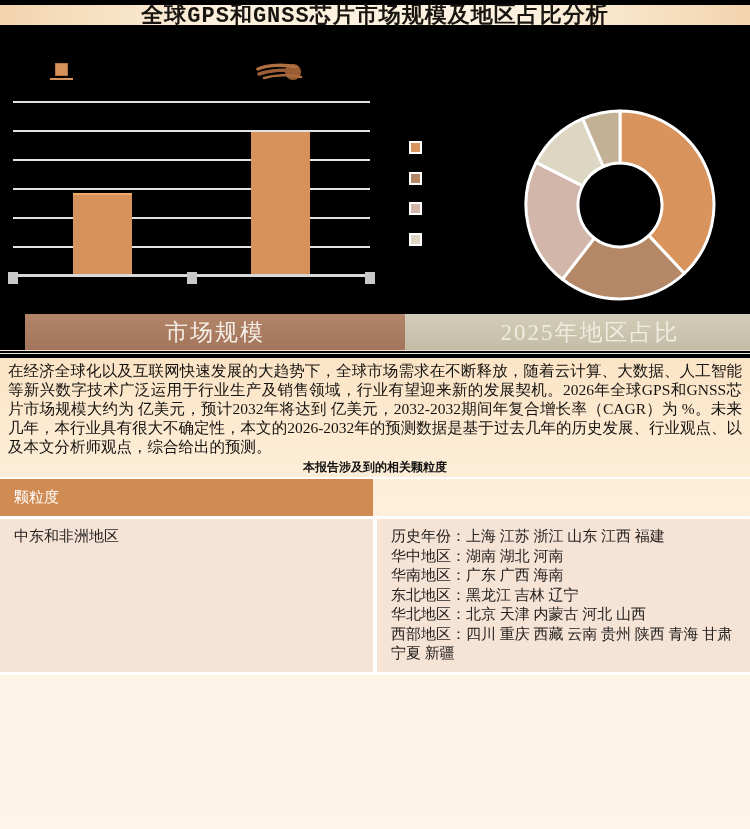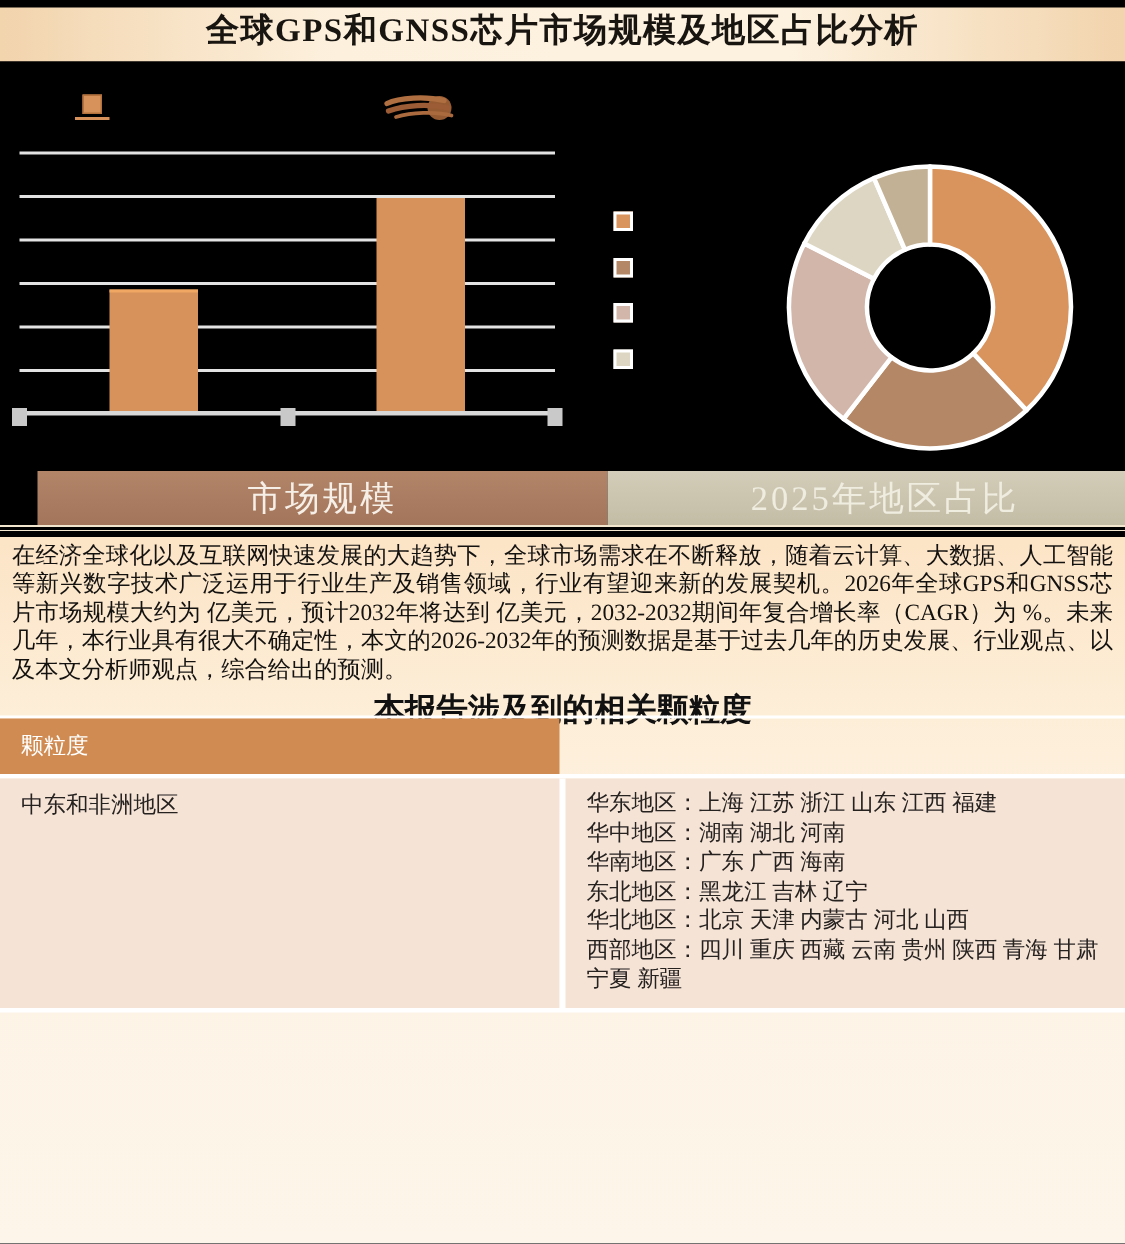--- a/index.html
+++ b/index.html
@@ -2,23 +2,23 @@
 <html><head>
 <meta charset="utf-8">
 <style>
   * { margin:0; padding:0; box-sizing:border-box; }
   body { background:#ffffff; font-family:"Liberation Serif","DejaVu Serif",serif; }
   .page { position:relative; width:750px; height:829px; overflow:hidden; background:#000; }
 
   
   .top-black { position:absolute; left:0; top:0; width:750px; height:5px; background:#000; }
   .title-banner {
-    position:absolute; left:0; top:5px; width:750px; height:36px;
+    position:absolute; left:0; top:5px; width:750px; height:20px;
     background:linear-gradient(90deg,#f2d4ad 0%,#fdf1de 30%,#fdf2e0 70%,#f2d4ad 100%);
-    display:flex; align-items:flex-start; justify-content:center;
+    display:flex; align-items:center; justify-content:center;font-family:Liberation Mono, monospace;
   }
   .title-banner h1 { font-size:22px; font-weight:bold; color:#181410; letter-spacing:1px; }
 
   
   .chart-panel { position:absolute; left:0; top:41px; width:750px; height:273px; background:#000; }
   .gridline { position:absolute; height:2px; background:#e3e3e3; }
   .axis-line { position:absolute; height:3px; background:#d8d8d8; }
   .bar { position:absolute; }
   .bar.capped { border-top:2px solid #f0a763; }
   .tickbox { position:absolute; width:10px; height:12px; background:#c9c9c9; }
@@ -48,21 +48,21 @@
 
   
   .content {
     position:absolute; left:0; top:358px; width:750px; height:471px;
     background:linear-gradient(180deg,#fce4c6 0%,#fdeed8 25%,#fdf4e6 60%,#fdf5e9 100%);
   }
   .intro {
     padding:3px 8px 0 8px; font-size:15.5px; line-height:19px; color:#141210;
     text-align:justify;
   }
-  .table-caption { margin-top:3px; text-align:center; font-size:21px; font-weight:bold; color:#111; }
+  .table-caption { margin-top:3px; text-align:center; font-size:12px; font-weight:bold; color:#111; }
 
   .granularity-table { position:absolute; left:0; top:119px; width:750px; border-top:2px solid #fff; }
   .t-row { display:flex; border-bottom:3px solid #fff; }
   .t-row .c1 { width:373px; }
   .t-row .c2 { width:373px; border-left:4px solid #fff; flex:1; }
   .t-head .c1, .t-head .c2 { background:#d08b52; color:#fff; font-weight:normal; font-size:15px; padding:9px 0 9px 14px; }
   .t-body .c1, .t-body .c2 { background:#f5e3d6; color:#262220; font-size:15px; padding:8px 10px 8px 14px; }
   .t-body .c2 { white-space:pre-line; line-height:19.5px; }
 </style>
 </head>
@@ -130,21 +130,21 @@
   <div class="content">
     <p class="intro">在经济全球化以及互联网快速发展的大趋势下，全球市场需求在不断释放，随着云计算、大数据、人工智能等新兴数字技术广泛运用于行业生产及销售领域，行业有望迎来新的发展契机。2026年全球GPS和GNSS芯片市场规模大约为 亿美元，预计2032年将达到 亿美元，2032-2032期间年复合增长率（CAGR）为 %。未来几年，本行业具有很大不确定性，本文的2026-2032年的预测数据是基于过去几年的历史发展、行业观点、以及本文分析师观点，综合给出的预测。</p>
     <div class="table-caption">本报告涉及到的相关颗粒度</div>
 
     <div class="granularity-table">
       <div class="t-row t-head">
         <div class="c1">颗粒度</div>
       </div>
       <div class="t-row t-body">
         <div class="c1">中东和非洲地区</div>
-        <div class="c2">华东地区：上海 江苏 浙江 山东 江西 福建
+        <div class="c2">历史年份：上海 江苏 浙江 山东 江西 福建
 华中地区：湖南 湖北 河南
 华南地区：广东 广西 海南
 东北地区：黑龙江 吉林 辽宁
 华北地区：北京 天津 内蒙古 河北 山西
 西部地区：四川 重庆 西藏 云南 贵州 陕西 青海 甘肃 宁夏 新疆</div>
       </div>
 
     </div>
   </div>
 

